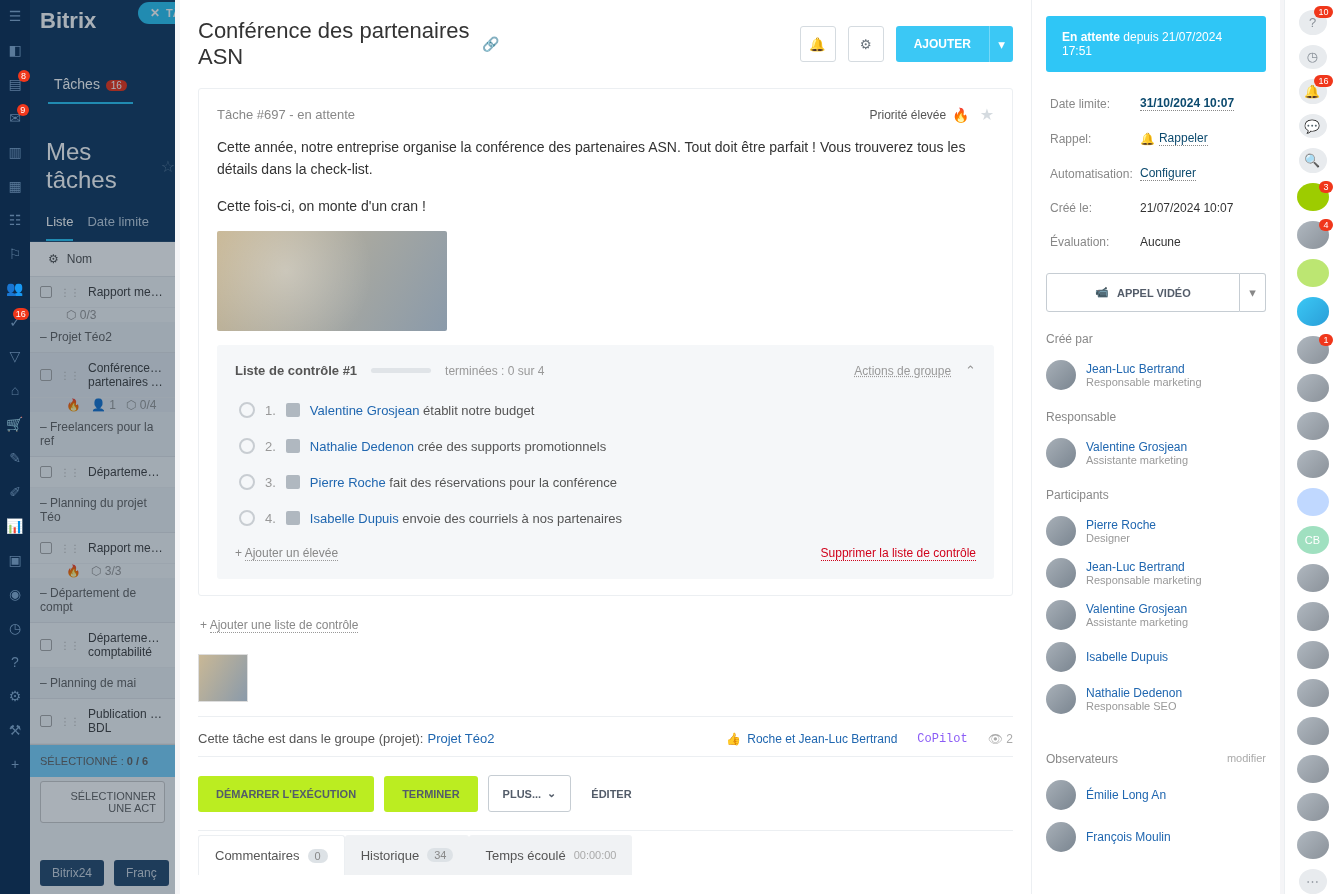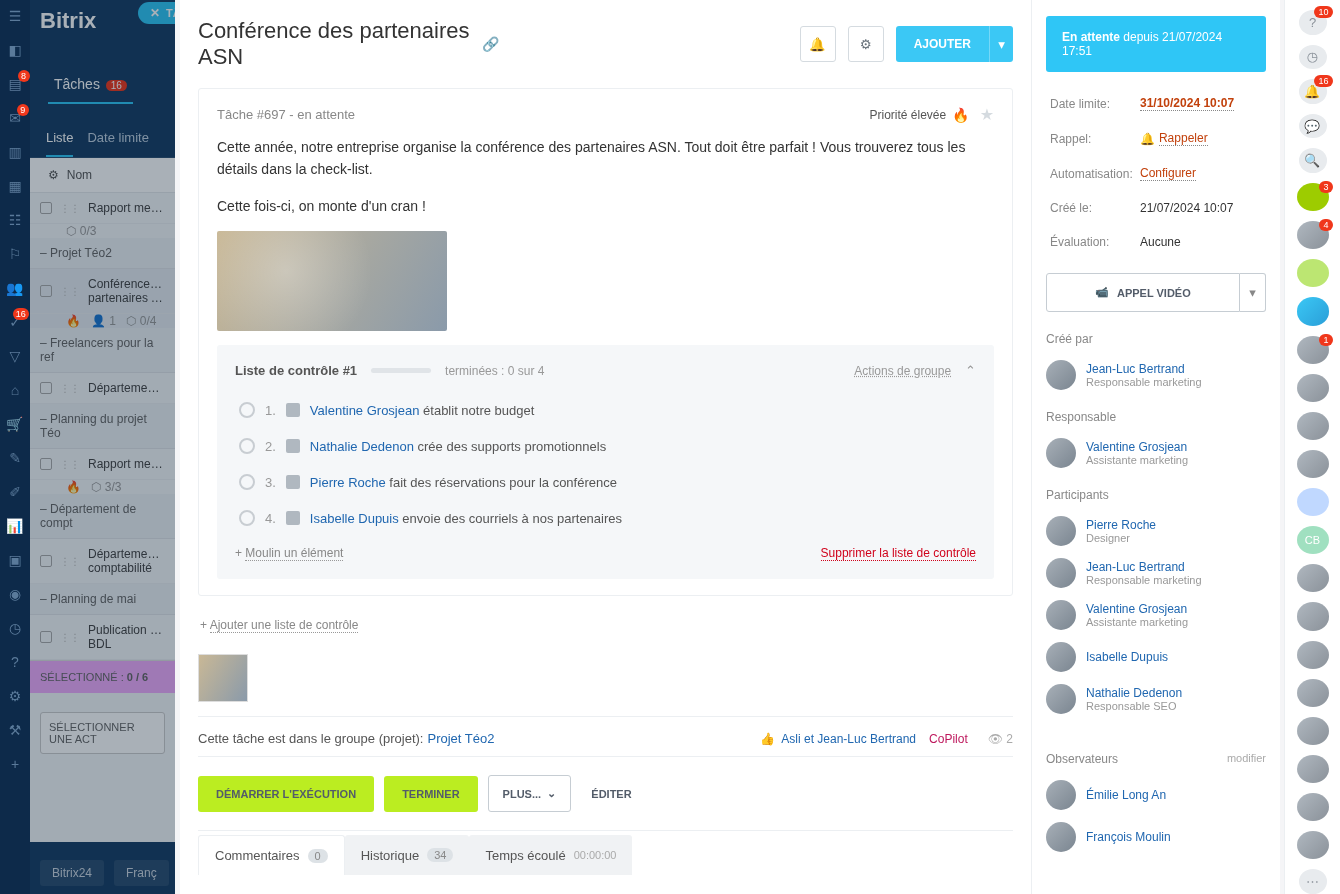--- a/index.html
+++ b/index.html
@@ -27,22 +27,22 @@
 
 .task-list { background:#f5f7f9; color:#333; height:calc(100% - 210px); overflow:hidden; font-size:12px;}
 .tl-head { display:flex; align-items:center; gap:8px; padding:10px; border-bottom:1px solid #e5e8eb; color:#555; background:#fff;}
 .tl-row { display:flex; align-items:center; gap:8px; padding:8px 10px; border-bottom:1px solid #eceff2;}
 .tl-row.sel { background:#e6ecf2;}
 .tl-row .cb { width:12px; height:12px; border:1px solid #aaa; border-radius:2px; flex-shrink:0;}
 .tl-row .drag { color:#bbb; font-size:10px;}
 .tl-row .txt { flex:1; overflow:hidden; white-space:nowrap; text-overflow:ellipsis; color:#444;}
 .tl-group { padding:8px 10px; background:#edf1f4; color:#666; font-size:12px; border-bottom:1px solid #e0e4e8;}
 .tl-sub { font-size:12px; color:#999; display:flex; gap:10px; padding-left:36px;}
-.tl-foot { padding:10px; font-size:11px; color:#666; border-top:1px solid #ddd; background:#f0abfc;}
-.tl-action { margin:19px 10px; padding:8px; border:1px solid #ccc; border-radius:3px; text-align:left; font-size:11px; color:#666; background:#fff;}
+.tl-foot { padding:10px; font-size:11px; color:#666; border-top:1px solid #ddd; background:#7dd3fc;}
+.tl-action { margin:4px 10px; padding:8px; border:1px solid #ccc; border-radius:3px; text-align:right; font-size:11px; color:#666; background:#fff;}
 
 .bottom-bar { position:absolute; bottom:8px; left:10px; display:flex; gap:10px;}
 .bottom-bar .chip { background:#2a4d70; color:#ccd6e0; padding:6px 12px; border-radius:3px; font-size:12px;}
 
 
 .mask { position:absolute; left:30px; top:0; width:145px; height:100%; background:rgba(10,30,50,0.35); pointer-events:none;}
 
 
 .modal { position: absolute; left: 180px; top: 0; right: 60px; bottom: 0; background: #fff; display:flex; }
 .main { flex: 1; padding: 0; overflow-y:auto; border-right:1px solid #eceff2;}
@@ -92,42 +92,42 @@
 
 .add-cl { font-size:12px; color:#888; padding:8px 2px;}
 .add-cl span { border-bottom:1px dotted #999;}
 
 .thumb { width:50px; height:48px; background:linear-gradient(120deg,#c9b896,#8a9aaa); border:1px solid #ddd; margin-top:14px;}
 
 .proj-line { display:flex; align-items:center; padding:14px 0 10px 0; font-size:13px; color:#555; border-top:1px solid #eceff2; margin-top:14px;}
 .proj-line a { color:#2067b0; text-decoration:none; margin-left:4px;}
 .proj-line .likes { margin-left:auto; display:flex; align-items:center; gap:6px; font-size:12px;}
 .proj-line .thumb-ic { color:#2067b0;}
-.proj-line .cop { color:#be185d; margin-left:7px;}
+.proj-line .cop { color:#8b5cf6; margin-left:14px;font-family:Liberation Mono, monospace;}
 .proj-line .eye { color:#aaa; margin-left:14px;}
 
 
 .actions { display:flex; gap:10px; align-items:center; padding:18px 0;}
 .btn-green { background:#bbed21; color:#535c69; border:none; padding:12px 18px; border-radius:3px; font-weight:700; font-size:11px; cursor:pointer;}
 .btn-outline { background:#fff; border:1px solid #c6cdd3; padding:11px 14px; border-radius:3px; font-size:11px; font-weight:700; color:#535c69; cursor:pointer; display:flex; align-items:center; gap:6px;}
 .btn-text { color:#535c69; font-size:11px; font-weight:700; cursor:pointer; padding:0 10px;}
 
 
 .btabs { display:flex; border-top:1px solid #eceff2; padding-top:4px;}
 .btab { padding:12px 16px; font-size:13px; color:#555; background:#f0f2f4; border-radius:3px 3px 0 0; display:flex; align-items:center; gap:8px; cursor:pointer;}
 .btab.active { background:#fff; border:1px solid #eceff2; border-bottom:none;}
 .btab .cnt { background:#dde2e6; color:#888; border-radius:10px; padding:1px 7px; font-size:11px;}
 .btab .time { color:#aaa; font-size:11px;}
 
 
 .sfields { padding:0 4px;}
 .sf { display:flex; padding:10px 0; font-size:12px; align-items:center;}
 .sf .lbl { color:#888; width:90px;}
 .sf .val { color:#333;}
-.sf .val.link { color:#c2410c; border-bottom:1px dotted #888; cursor:pointer;}
+.sf .val.link { color:#0c4a6e; border-bottom:1px dotted #888; cursor:pointer;}
 .sf .bell { color:#d5b020; margin-right:4px;}
 
 .vid-btn { display:flex; margin:14px 0 20px 0;}
 .vid-btn .main-b { flex:1; border:1px solid #c6cdd3; border-radius:3px 0 0 3px; padding:12px; text-align:center; font-size:11px; font-weight:700; color:#535c69; display:flex; align-items:center; justify-content:center; gap:8px; cursor:pointer;}
 .vid-btn .cam { color:#3bc8f5;}
 .vid-btn .car { width:26px; border:1px solid #c6cdd3; border-left:none; border-radius:0 3px 3px 0; display:flex; align-items:center; justify-content:center; color:#888; cursor:pointer;}
 
 .sect-lbl { font-size:12px; color:#888; margin:6px 0 8px 0; display:flex;}
 .sect-lbl .mod { margin-left:auto; color:#aaa; font-size:11px; cursor:pointer;}
 .person { display:flex; align-items:center; gap:10px; padding:6px 0;}
@@ -176,20 +176,24 @@
 
 <div class="bg-sidebar">
   <div class="logo">Bitrix</div>
   <div class="task-pill">
       <span class="x">✕</span>
       <span>TÂCHE</span>
     </div>
   <div class="tabs-top">
     <div class="tb active"><span>Tâches</span> <span class="bd">16</span></div>
   </div>
+  <div class="mes">
+      <span>Mes tâches</span>
+      <span class="star">☆</span>
+    </div>
   <div class="list-tabs">
     <div class="lt active">Liste</div>
     <div class="lt">Date limite</div>
   </div>
   <div class="task-list">
     <div class="tl-head">
         <div class="cb"></div>
         <span>⚙</span>
         <span>Nom</span>
       </div>
@@ -306,35 +310,35 @@
           <span class="usr"></span>
           <span><a>Pierre Roche</a><span> fait des réservations pour la conférence</span></span>
         </div>
         <div class="cl-item">
           <span class="ck"></span>
           <span class="num">4.</span>
           <span class="usr"></span>
           <span><a>Isabelle Dupuis</a><span> envoie des courriels à nos partenaires</span></span>
         </div>
         <div class="cl-foot">
-          <span class="add">+ <span>Moulin un élément</span></span>
+          <span class="add">+ <span>Ajouter un élevée</span></span>
           <span class="del">Supprimer la liste de contrôle</span>
         </div>
       </div>
     </div>
 
     <div class="add-cl">+ <span>Ajouter une liste de contrôle</span></div>
     <div class="thumb"></div>
 
     <div class="proj-line">
       <span>Cette tâche est dans le groupe (projet):</span>
       <a>Projet Téo2</a>
       <div class="likes">
         <span class="thumb-ic">👍</span>
-        <span style="color:#2067b0">Asli et Jean-Luc Bertrand</span>
+        <span style="color:#2067b0">Roche et Jean-Luc Bertrand</span>
         <span class="cop">CoPilot</span>
         <span class="eye">👁 <span>2</span></span>
       </div>
     </div>
     <hr style="border:none;border-top:1px solid #eceff2;">
 
     <div class="actions">
       <button class="btn-green">DÉMARRER L'EXÉCUTION</button>
       <button class="btn-green">TERMINER</button>
       <button class="btn-outline">

